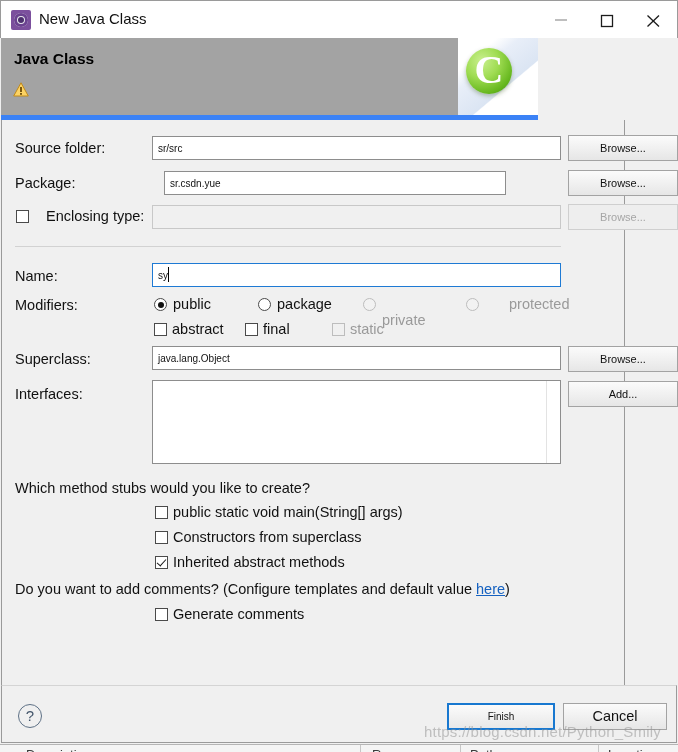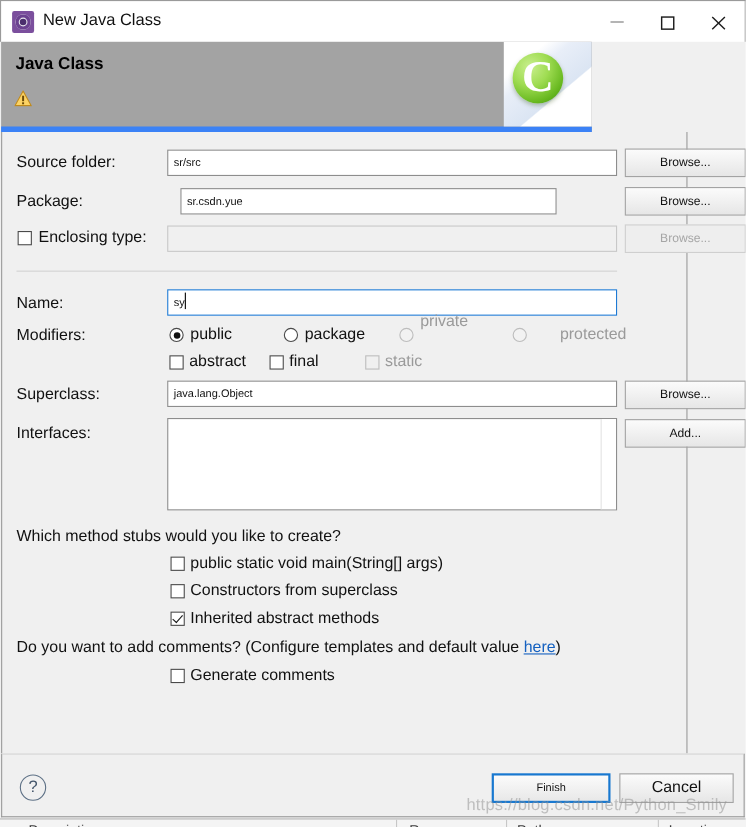--- a/index.html
+++ b/index.html
@@ -374,39 +374,39 @@
 
     <div class="lbl" style="left:13px; top:20px;">Source folder:</div>
     <div class="tf" style="left:150px; top:16px; width:409px;">sr/src</div>
     <div class="btn" style="left:566px; top:15px;">Browse...</div>
 
     <div class="lbl" style="left:13px; top:55px;">Package:</div>
     <div class="tf" style="left:150px; top:51px; width:342px;margin-left:12px;">sr.csdn.yue</div>
     <div class="btn" style="left:566px; top:50px;">Browse...</div>
 
     <div class="cb" style="left:14px; top:90px;"></div>
-    <div class="lbl" style="left:33px; top:88px;">Enclosing type:</div>
+    <div class="lbl" style="left:44px; top:88px;">Enclosing type:</div>
     <div class="tf disabled" style="left:150px; top:85px; width:409px;"></div>
     <div class="btn disabled" style="left:566px; top:84px;">Browse...</div>
 
     <div class="sep" style="left:13px; top:126px; width:546px;"></div>
 
     <div class="lbl" style="left:13px; top:148px;">Name:</div>
     <div class="tf focused" style="left:150px; top:143px; width:409px;"><span>sy</span><span class="caret"></span></div>
 
     <div class="lbl" style="left:13px; top:177px;">Modifiers:</div>
 
     <div class="rb selected" style="left:152px; top:178px;"></div>
     <div class="lbl" style="left:171px; top:176px;">public</div>
 
     <div class="rb" style="left:256px; top:178px;"></div>
     <div class="lbl" style="left:275px; top:176px;">package</div>
 
     <div class="rb disabled" style="left:361px; top:178px;"></div>
-    <div class="lbl dis" style="left:380px; top:164px;">private</div>
+    <div class="lbl dis" style="left:380px; top:192px;">private</div>
 
     <div class="rb disabled" style="left:464px; top:178px;"></div>
     <div class="lbl dis" style="left:507px; top:176px;">protected</div>
 
     <div class="cb" style="left:152px; top:203px;"></div>
     <div class="lbl" style="left:170px; top:201px;">abstract</div>
 
     <div class="cb" style="left:243px; top:203px;"></div>
     <div class="lbl" style="left:261px; top:201px;">final</div>
 

